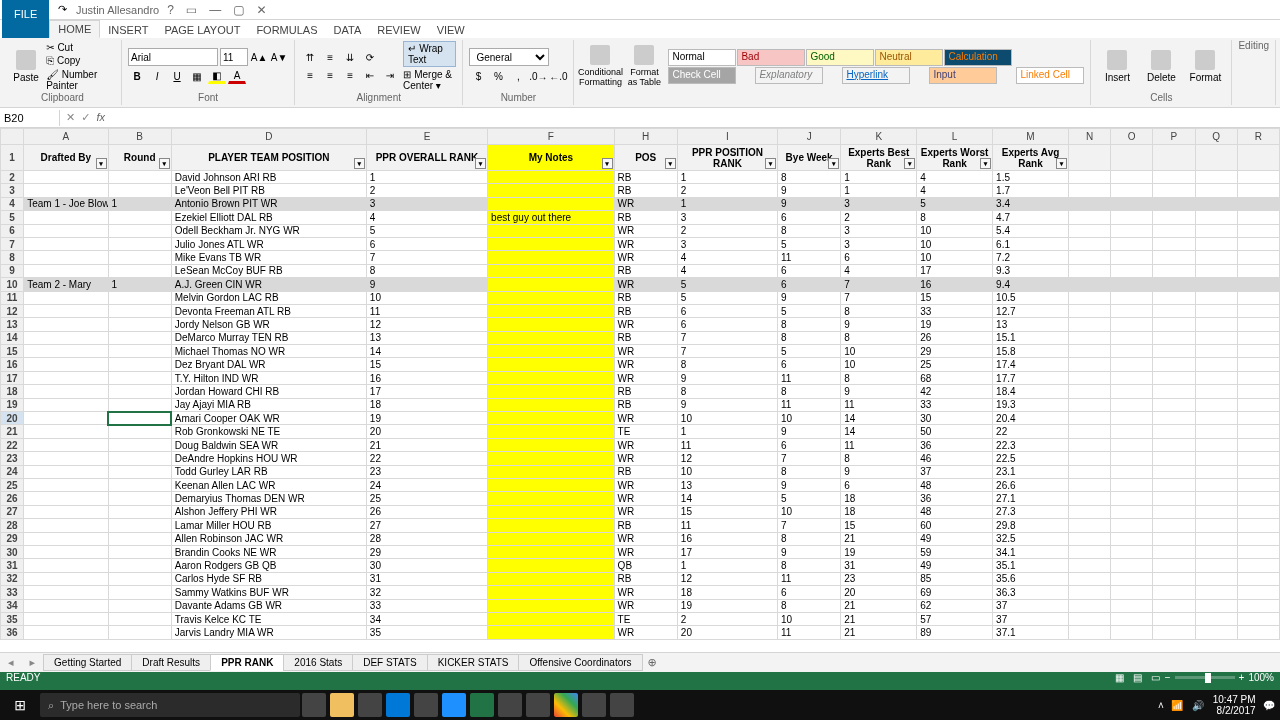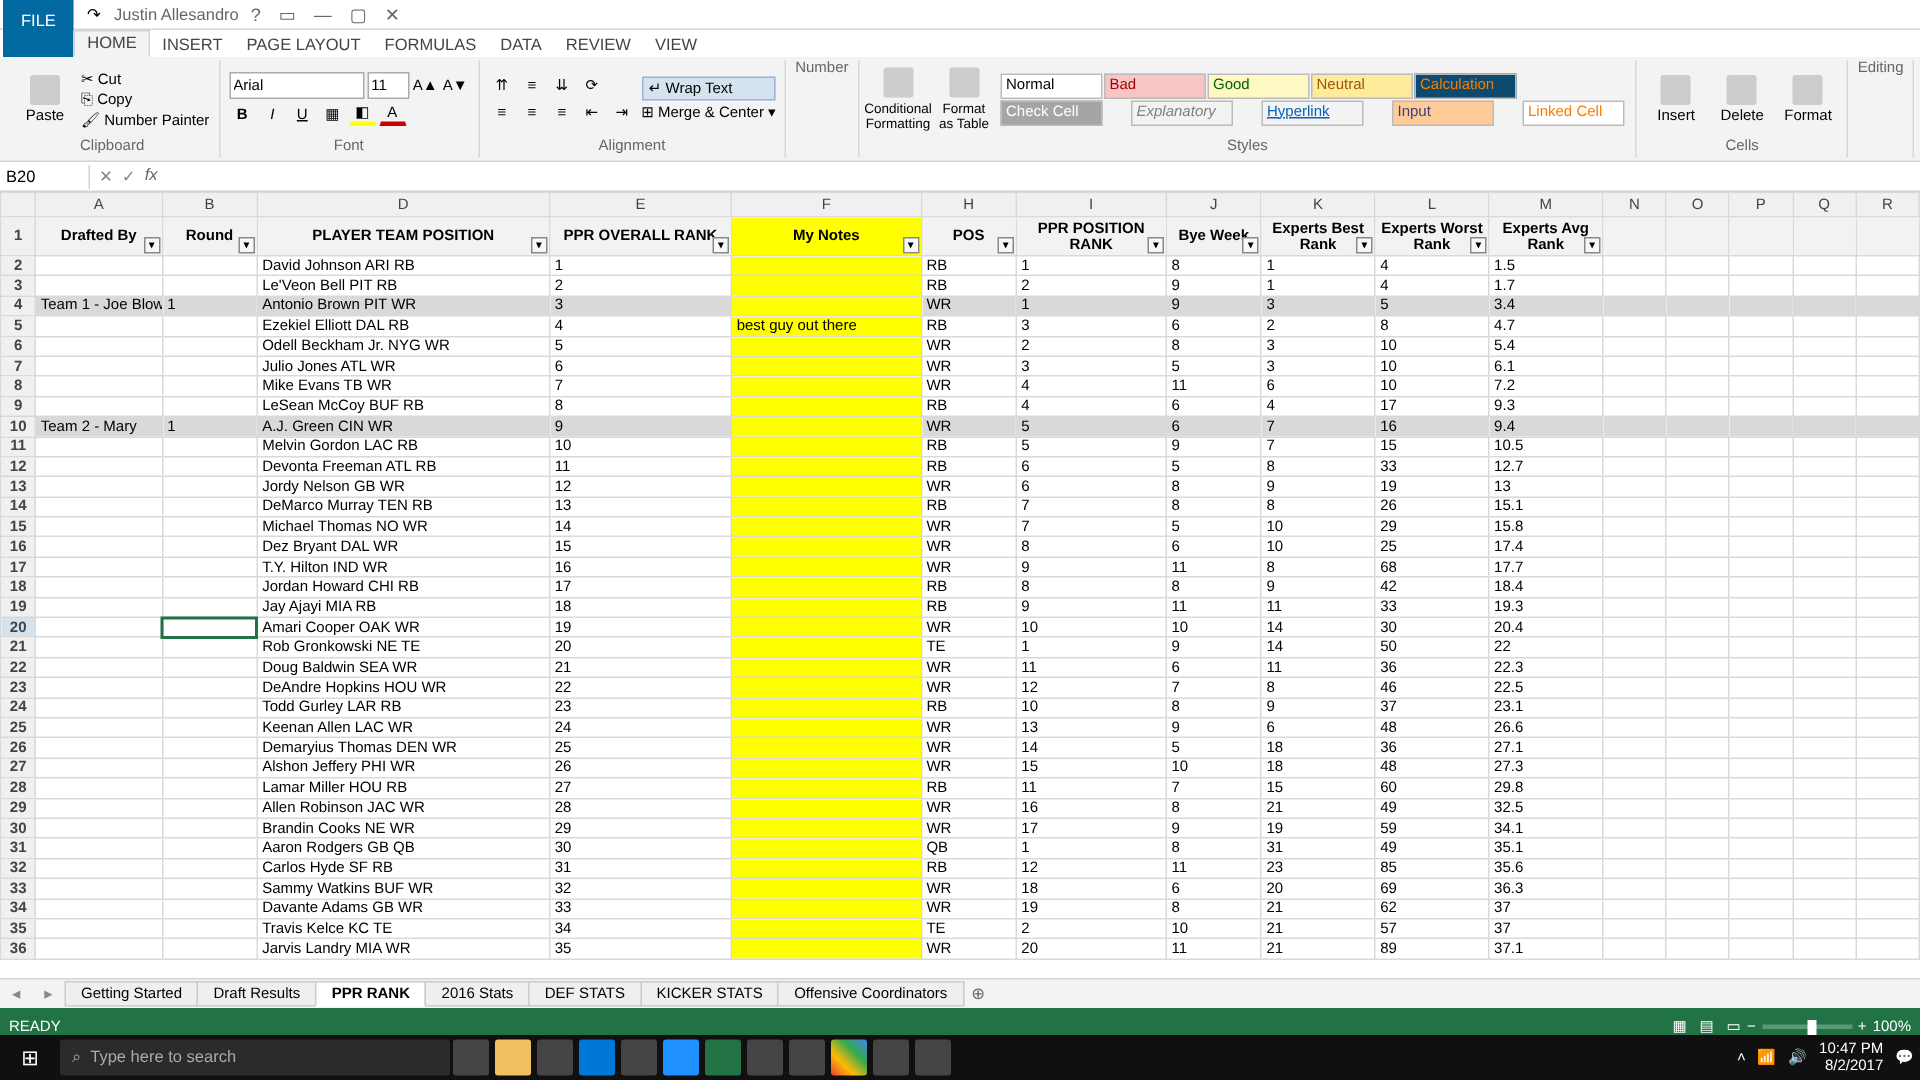--- a/index.html
+++ b/index.html
@@ -65,21 +65,21 @@
 .sel-cell { outline: 2px solid #217346; outline-offset: -1px; }
 
 
 .sheettabs { position: absolute; bottom: 18px; left: 0; right: 0; height: 20px; background: #f3f3f3; display: flex; align-items: center; border-top: 1px solid #d4d4d4; }
 .sheettabs .nav { padding: 0 8px; color: #888; }
 .sheettabs .stab { padding: 2px 10px; border: 1px solid #ccc; background: #efefef; font-size: 10px; margin-right: -1px; }
 .sheettabs .stab.active { background: #fff; border-bottom: 1px solid #fff; font-weight: bold; }
 .sheettabs .add { padding: 0 6px; color: #666; }
 
 
-.statusbar { position: absolute; bottom: 0; left: 0; right: 0; height: 18px; background: #217346; color: #fff; display: flex; align-items: flex-end; font-size: 10px; padding: 0 6px; }
+.statusbar { position: absolute; bottom: 0; left: 0; right: 0; height: 18px; background: #217346; color: #fff; display: flex; align-items: flex-start; font-size: 10px; padding: 0 6px; }
 .statusbar .spacer { flex: 1; }
 .statusbar .viewbtn { width: 18px; text-align: center; }
 .statusbar .zoom { display: flex; align-items: center; gap: 4px; }
 .statusbar .slider { width: 60px; height: 3px; background: #fff4; position: relative; }
 .statusbar .slider .thumb { position: absolute; left: 50%; top: -3px; width: 6px; height: 10px; background: #fff; } 
 .win-taskbar { position: absolute; bottom: 0; left: 0; right: 0; height: 30px; background: #101010; display: flex; align-items: center; color: #fff; font-size: 11px; display: none; }
 
 
 .statusbar { bottom: 30px; }
 .sheettabs { bottom: 48px; }
@@ -188,20 +188,32 @@
       </div>
       <div class="col">
         <span class="wrap-active">↵ <span>Wrap Text</span></span>
         <span>⊞ <span>Merge &amp; Center</span> ▾</span>
       </div>
     </div>
     <div class="label">Alignment</div>
   </div>
 
   <div class="group">
+    <div class="body">
+      <div class="col">
+        <select class="fake" style="width:80px"><option>General</option></select>
+        <div class="row">
+          <span class="smbtn">$</span>
+          <span class="smbtn">%</span>
+          <span class="smbtn">,</span>
+          <span class="smbtn">.0→</span>
+          <span class="smbtn">←.0</span>
+        </div>
+      </div>
+    </div>
     <div class="label">Number</div>
   </div>
 
   <div class="group" style="flex:1">
     <div class="body">
       <div class="bigbtn">
           <span class="ic"></span>
           <span style="font-size:9px;text-align:center">Conditional Formatting</span>
         </div>
       <div class="bigbtn">
@@ -218,21 +230,20 @@
         </div>
         <div class="row" style="gap:19px">
           <span class="style-cell style-check">Check Cell</span>
           <span class="style-cell style-explan">Explanatory ...</span>
           <span class="style-cell style-hyper">Hyperlink</span>
           <span class="style-cell style-input">Input</span>
           <span class="style-cell style-linked">Linked Cell</span>
         </div>
       </div>
     </div>
-    <div class="label">Styles</div>
   </div>
 
   <div class="group">
     <div class="body">
       <div class="bigbtn">
           <span class="ic"></span>
           <span>Insert</span>
         </div>
       <div class="bigbtn">
           <span class="ic"></span>

